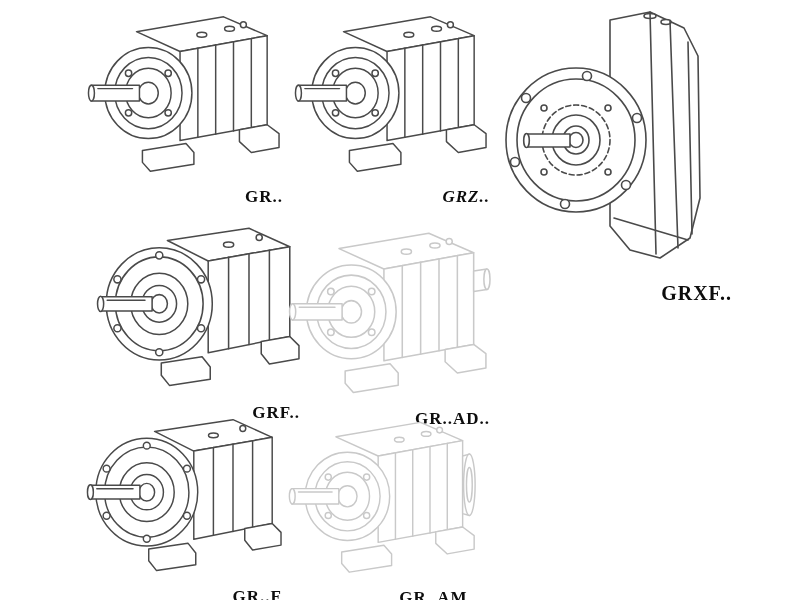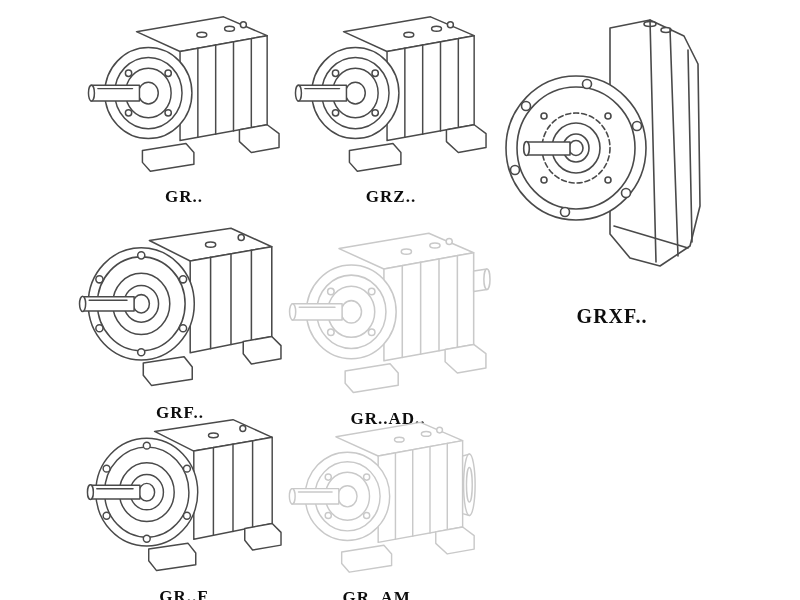--- a/index.html
+++ b/index.html
@@ -4,21 +4,21 @@
 <style>
   * { margin:0; padding:0; box-sizing:border-box; }
   html,body { width:800px; height:600px; }
   body {
     background: var(--bg, #ffffff);
     font-family: "Liberation Serif", serif;
     position: relative;
     overflow: hidden;
   }
   .stage { position:absolute; left:0; top:0; width:800px; height:600px; }
-  .cell { position:absolute; display:flex; flex-direction:column; align-items:center; }
+  .cell { position:absolute; display:flex; flex-direction:column; align-items:flex-end; }
   .cell svg { display:block; width:100%; height:auto; overflow:visible; }
   .ink   { color: var(--stroke, #4a4a4a); }
   .ghost { color: var(--ghost, #c8c8c8); }
   .label {
     font-weight: bold;
     font-size: 17px;
     letter-spacing: 1px;
     color: var(--labelc, #0d0d0d);
     margin-top: 2px;
     white-space: nowrap;
@@ -157,35 +157,35 @@
 
 <div class="stage">
 
   <div class="cell" style="left:85px; top:2px; width:198px;">
     <svg class="ink" viewBox="0 0 200 185">
       <use href="#sym-foot" x="0" y="0" width="200" height="185"></use>
     </svg>
     <div class="label">GR..</div>
   </div>
 
-  <div class="cell" style="left:292px; top:2px; width:198px;">
+  <div class="cell" style="left:292px; top:2px; width:198px;font-style:italic;">
     <svg class="ink" viewBox="0 0 200 185">
       <use href="#sym-foot" x="0" y="0" width="200" height="185"></use>
     </svg>
     <div class="label">GRZ..</div>
   </div>
 
-  <div class="cell" style="left:492px; top:16px; width:240px;gap:15px;">
+  <div class="cell" style="left:492px; top:8px; width:240px;">
     <svg class="ink" viewBox="0 0 240 272">
       <use href="#sym-grxf" x="0" y="0" width="240" height="272"></use>
     </svg>
     <div class="label big">GRXF..</div>
   </div>
 
-  <div class="cell" style="left:78px; top:212px; width:204px;">
+  <div class="cell" style="left:96px; top:212px; width:204px;">
     <svg class="ink" viewBox="0 0 200 185">
       <use href="#sym-flange" x="0" y="0" width="200" height="185"></use>
     </svg>
     <div class="label">GRF..</div>
   </div>
 
   <div class="cell" style="left:286px; top:218px; width:204px;font-family:Liberation Serif, serif;">
     <svg class="ghost" viewBox="0 0 200 185">
       <use href="#sym-foot" x="0" y="0" width="200" height="185"></use>
       <g stroke="currentColor" fill="#fff" stroke-width="1.5" stroke-linejoin="round">

